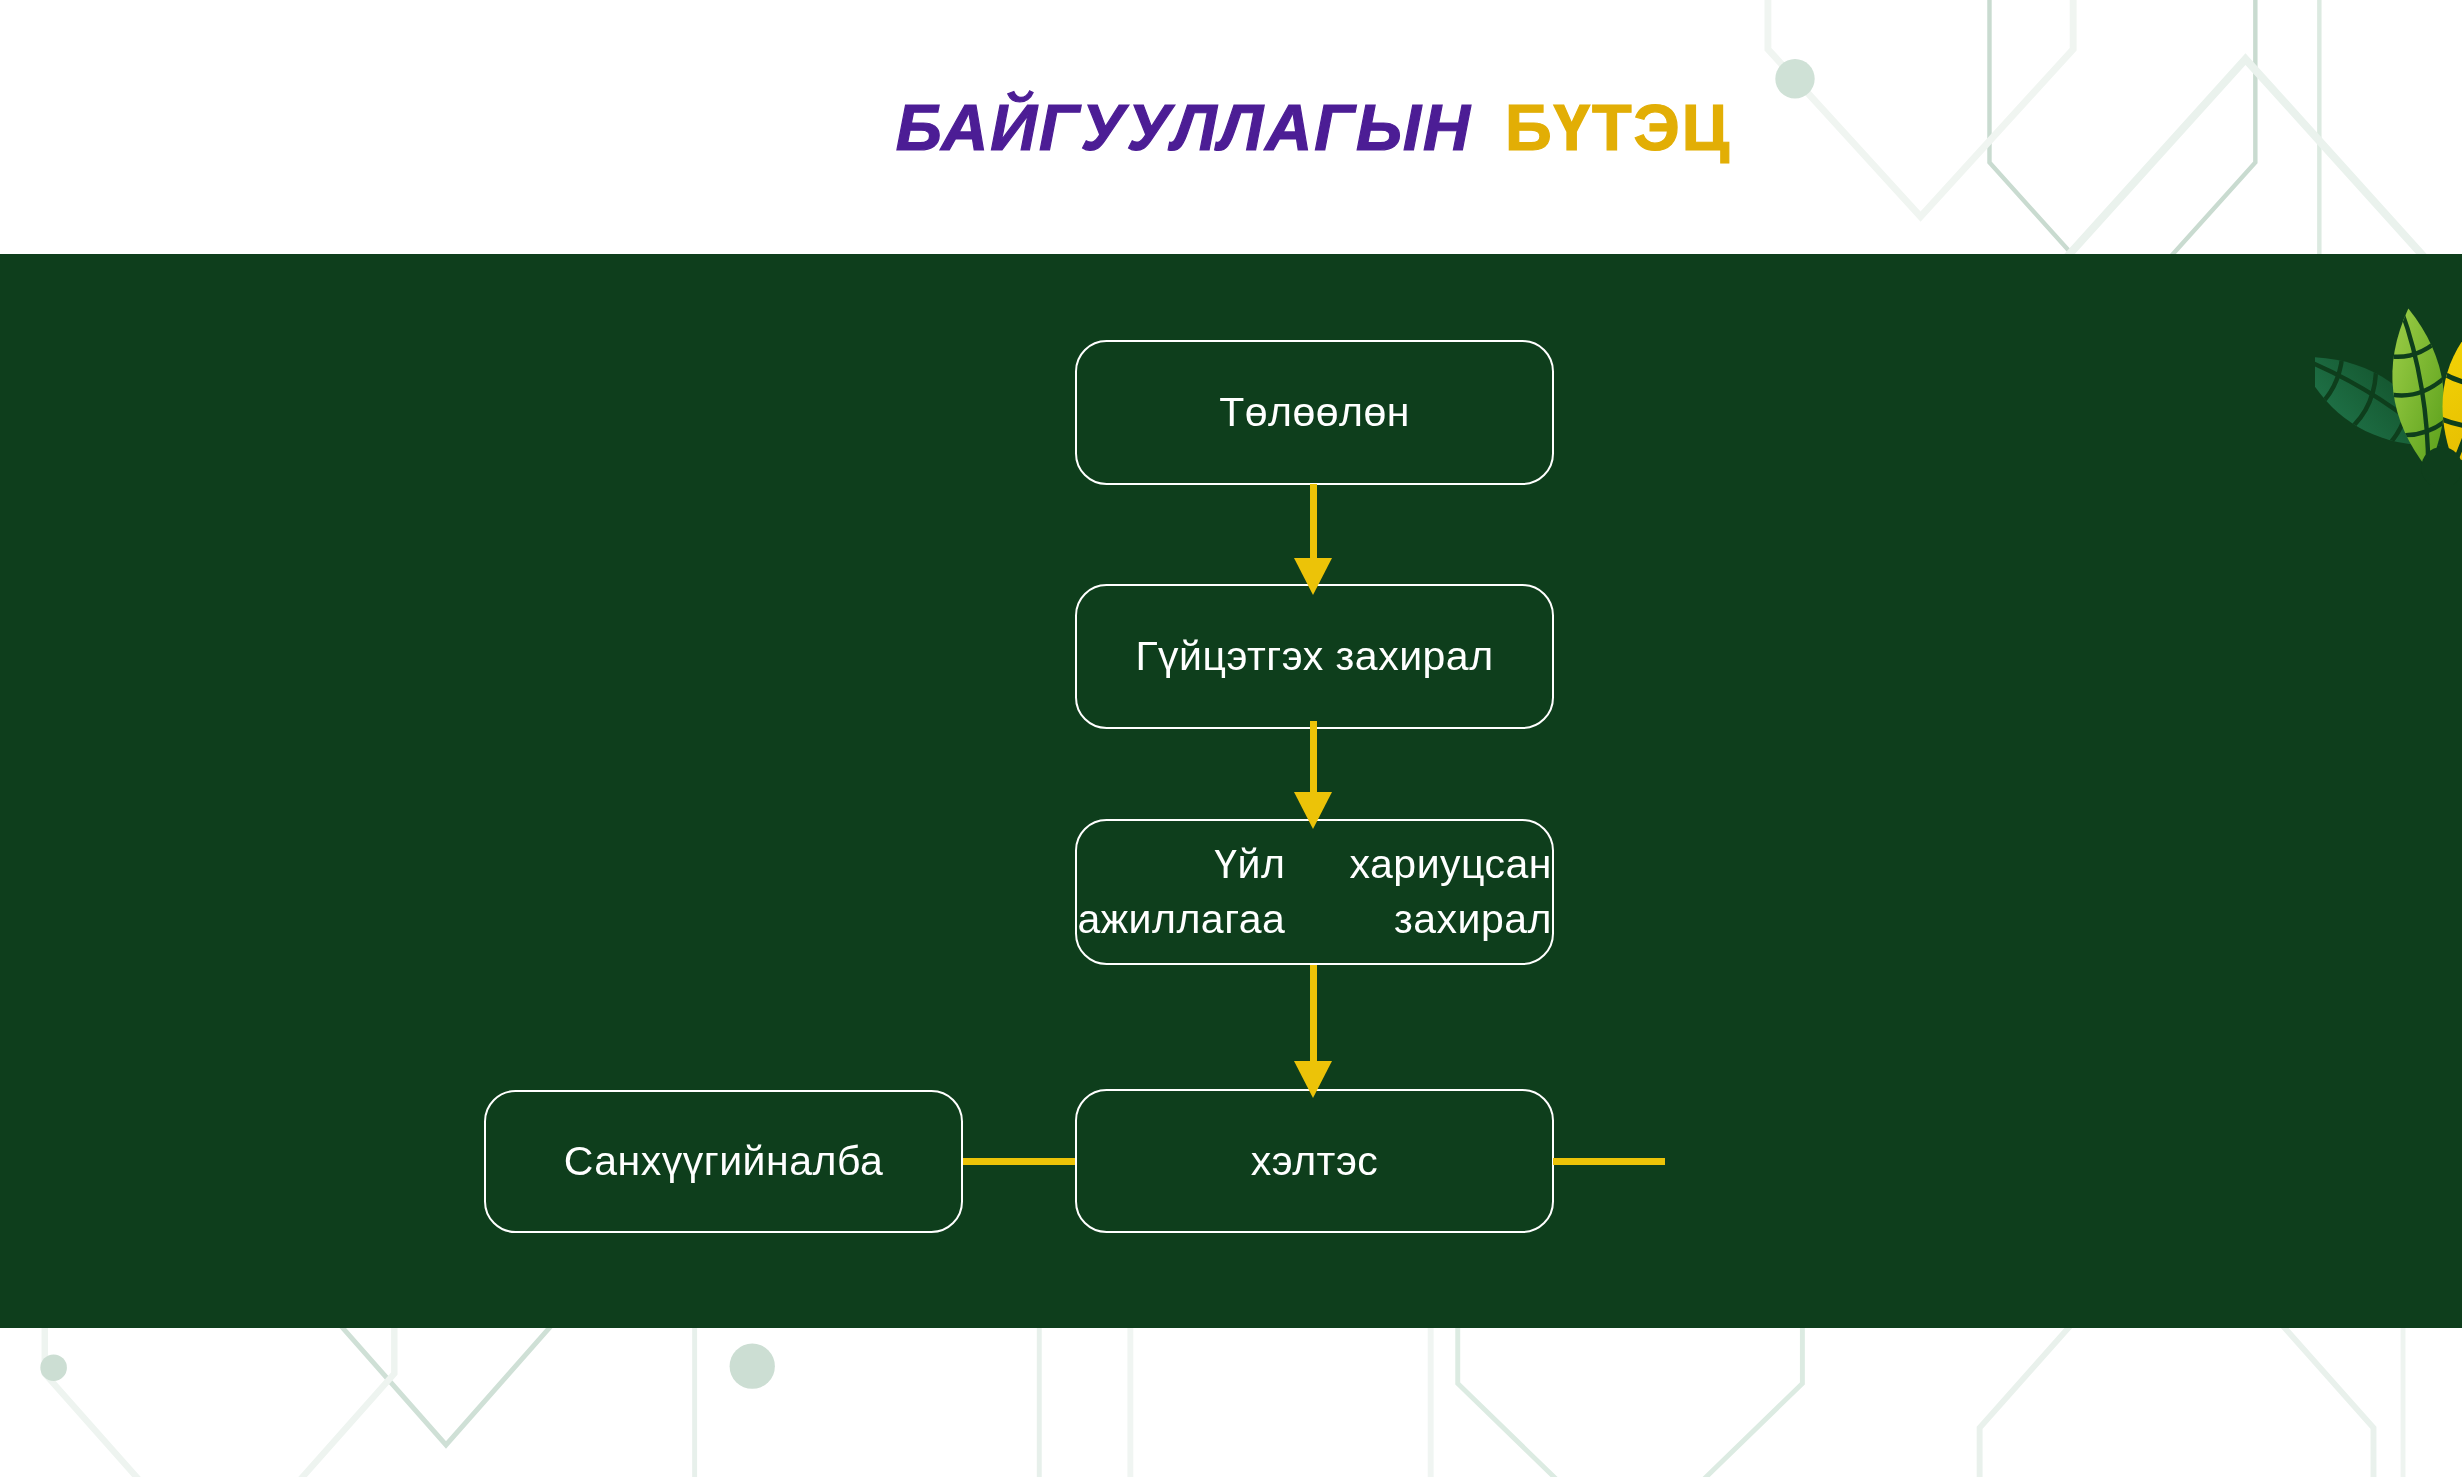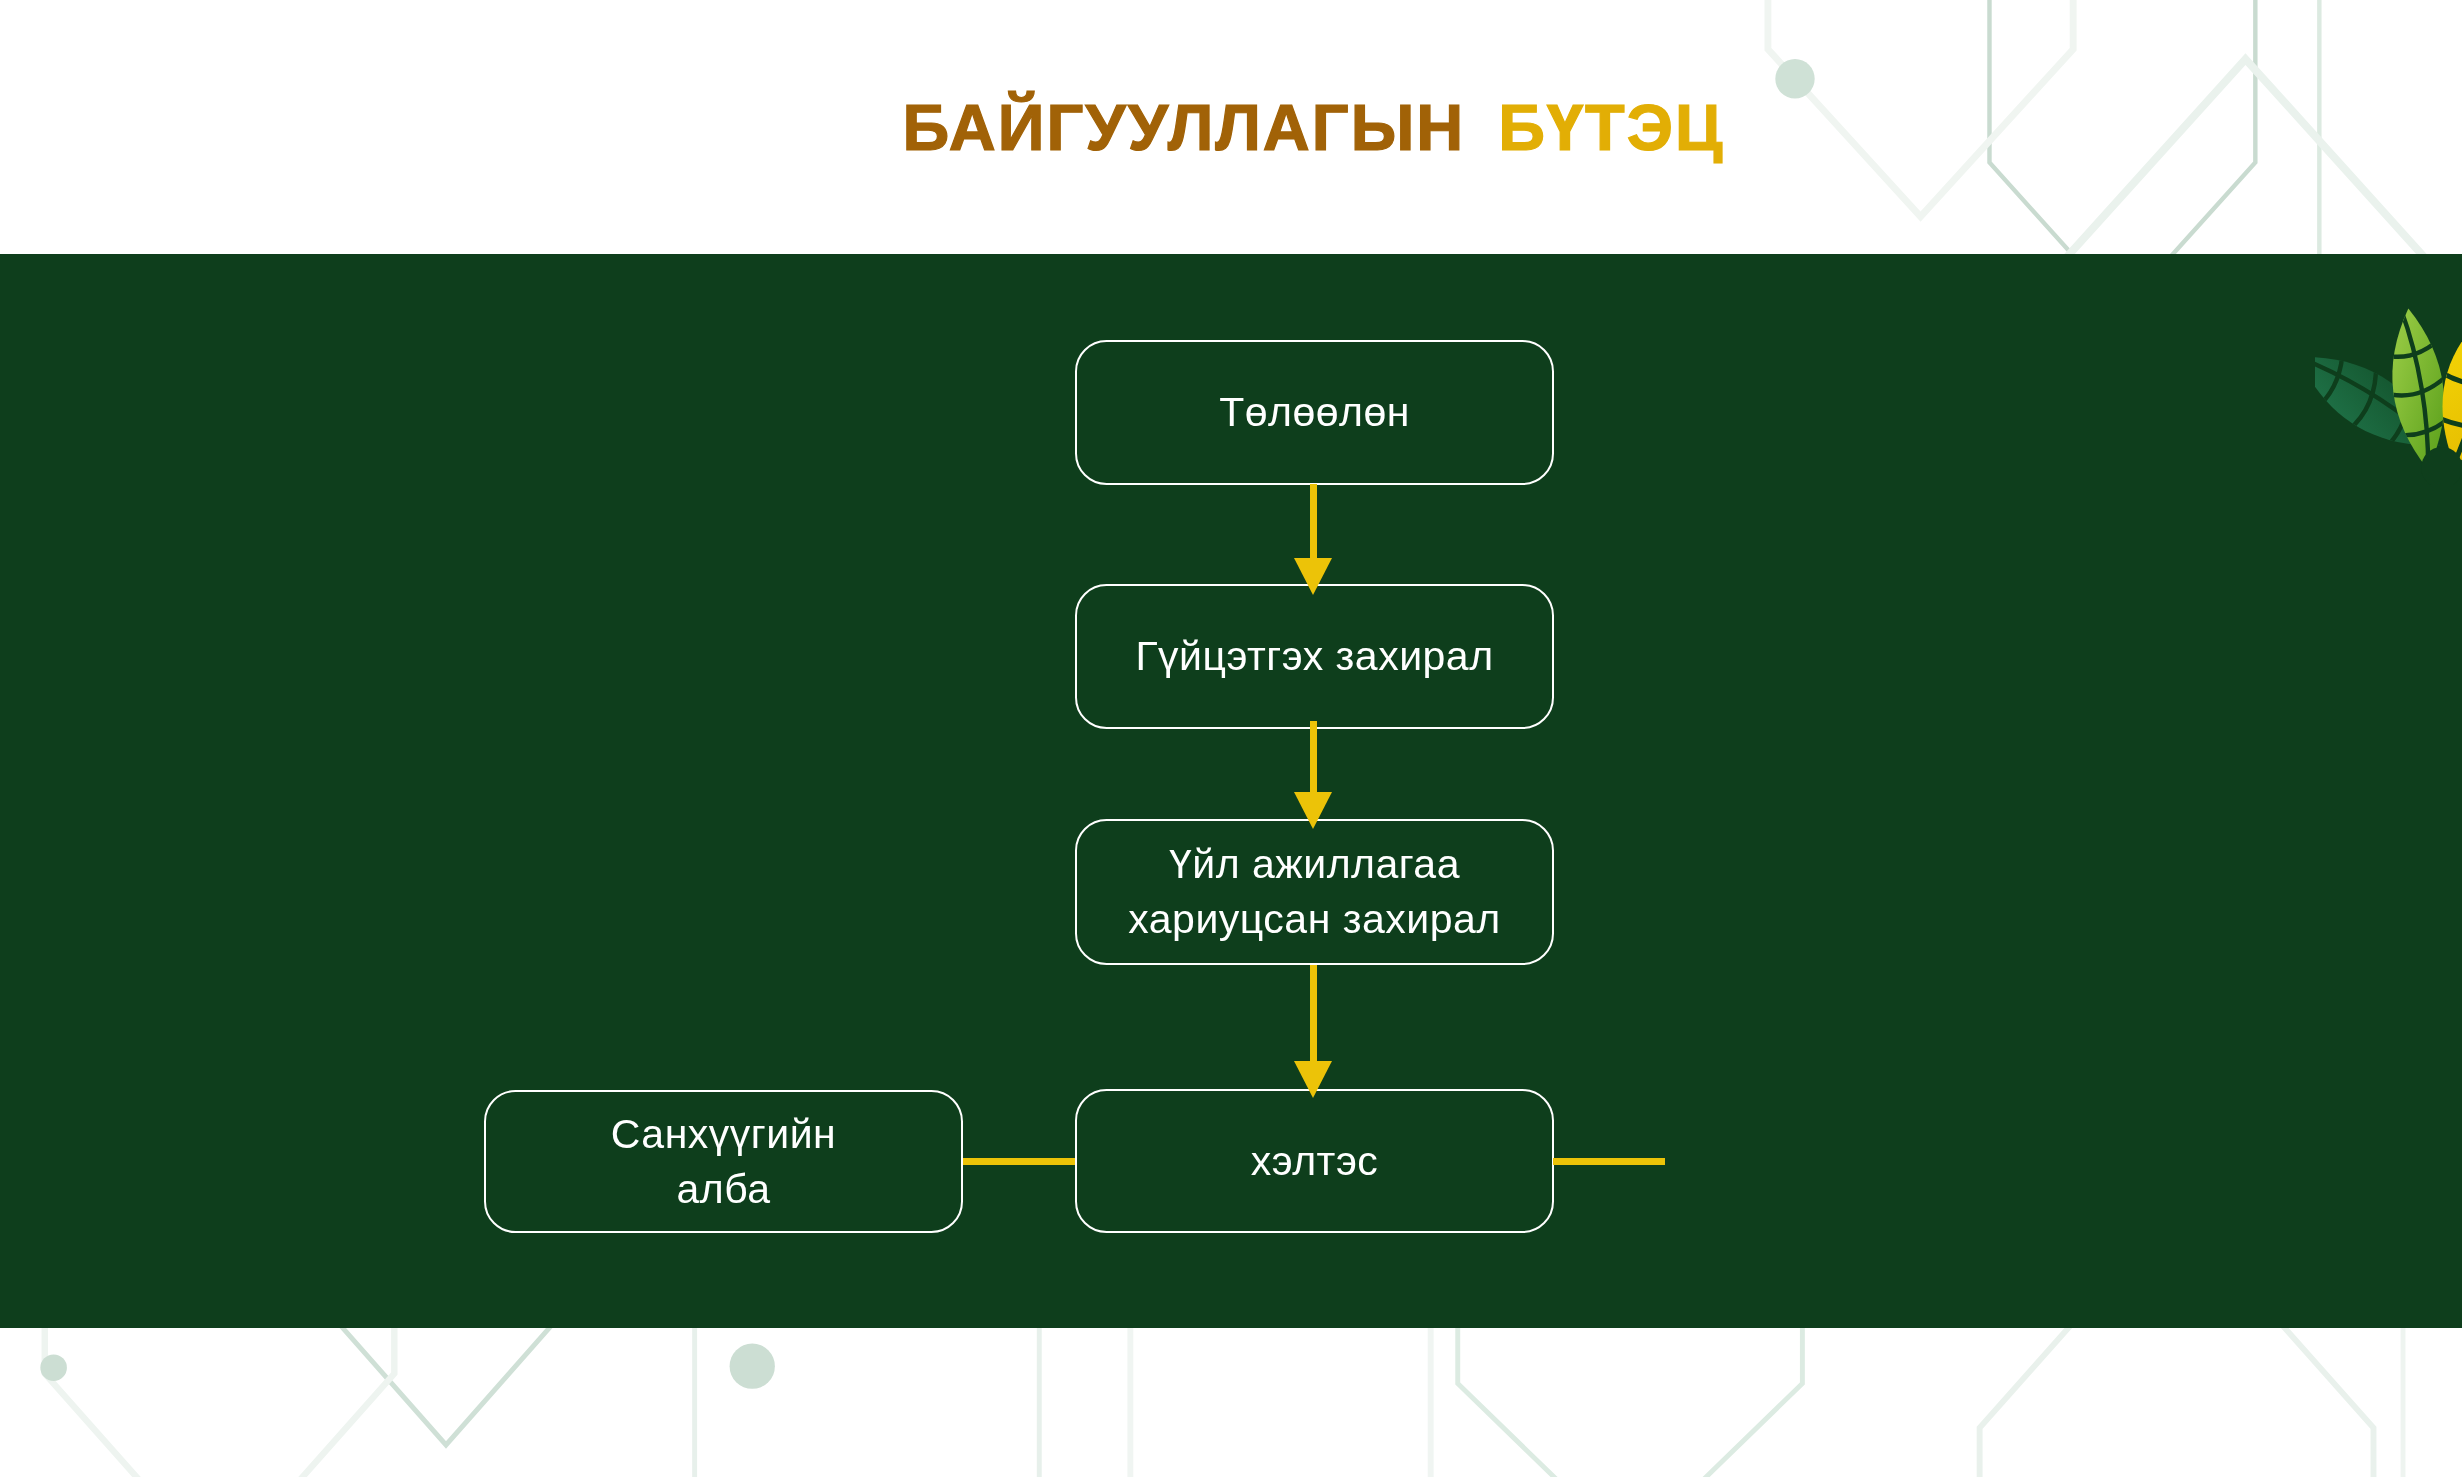--- a/index.html
+++ b/index.html
@@ -5,29 +5,29 @@
   html,body{margin:0;padding:0;background:#ffffff;font-family:"Liberation Sans",sans-serif;}
   .canvas{position:relative;width:2627px;height:1477px;overflow:hidden;background:#ffffff;}
 
   
   .pattern-svg{position:absolute;left:0;top:0;width:2627px;height:1477px;z-index:0;}
 
   
   .title{position:absolute;top:90px;left:0;width:100%;text-align:center;z-index:2;
          font-size:65px;font-weight:bold;letter-spacing:2px;white-space:nowrap;}
   .title span{-webkit-text-stroke:1.2px currentColor;}
-  .title .prefix{color:#a16207;}
+  .title .prefix{color:#4c1d95;font-style:italic;}
   .title .highlight{color:#e2ae05;margin-left:33px;}
 
   
   .panel{position:absolute;left:0;top:254px;width:2627px;height:1074px;background:#0e3e1c;z-index:1;}
 
   
   .node{position:absolute;border:2px solid #ffffff;border-radius:31.5px;box-sizing:border-box;
-        display:flex;flex-direction:column;align-items:center;justify-content:center;
+        display:flex;flex-direction:row;align-items:center;justify-content:center;
         color:#ffffff;font-size:41px;line-height:55px;letter-spacing:0.5px;text-align:right;}
   .line{display:block;}
   .line:empty{display:none;}
 
   .node-board     {left:1075px;top:86px; width:479px;height:145px;}
   .node-ceo       {left:1075px;top:330px; width:479px;height:145px;}
   .node-coo       {left:1075px;top:565px;width:479px;height:146px;}
   .node-finance   {left:484px; top:836px;width:479px;height:143px;}
   .node-operations{left:1075px;top:835px;width:479px;height:144px;}
   .node-projects  {left:1665px;top:836px;width:479px;height:143px;}

